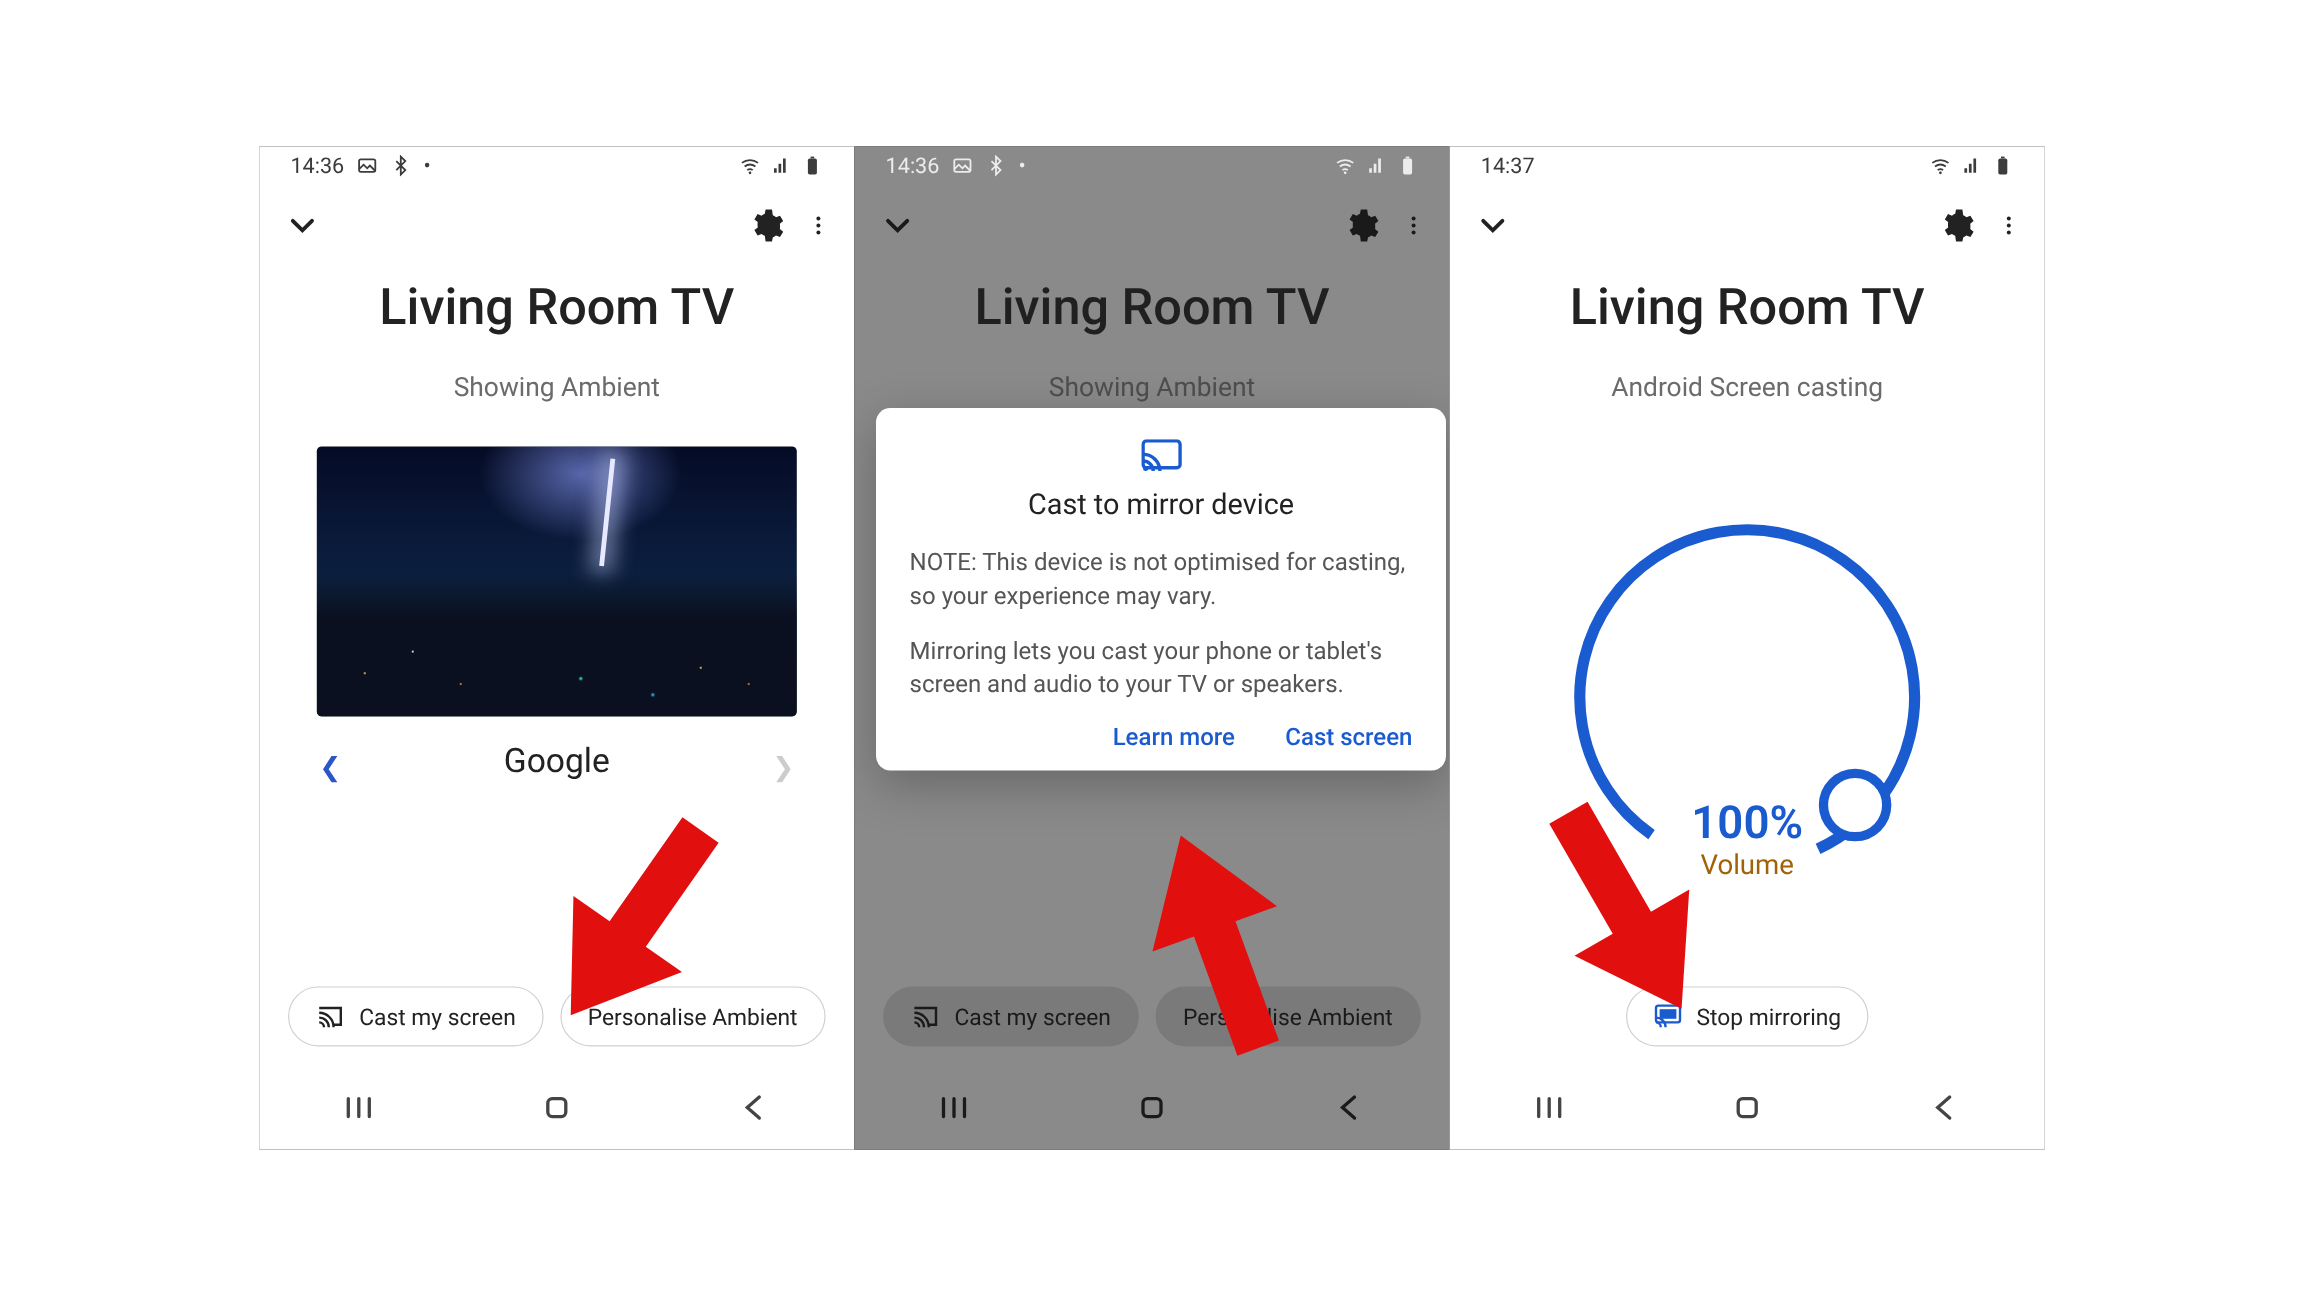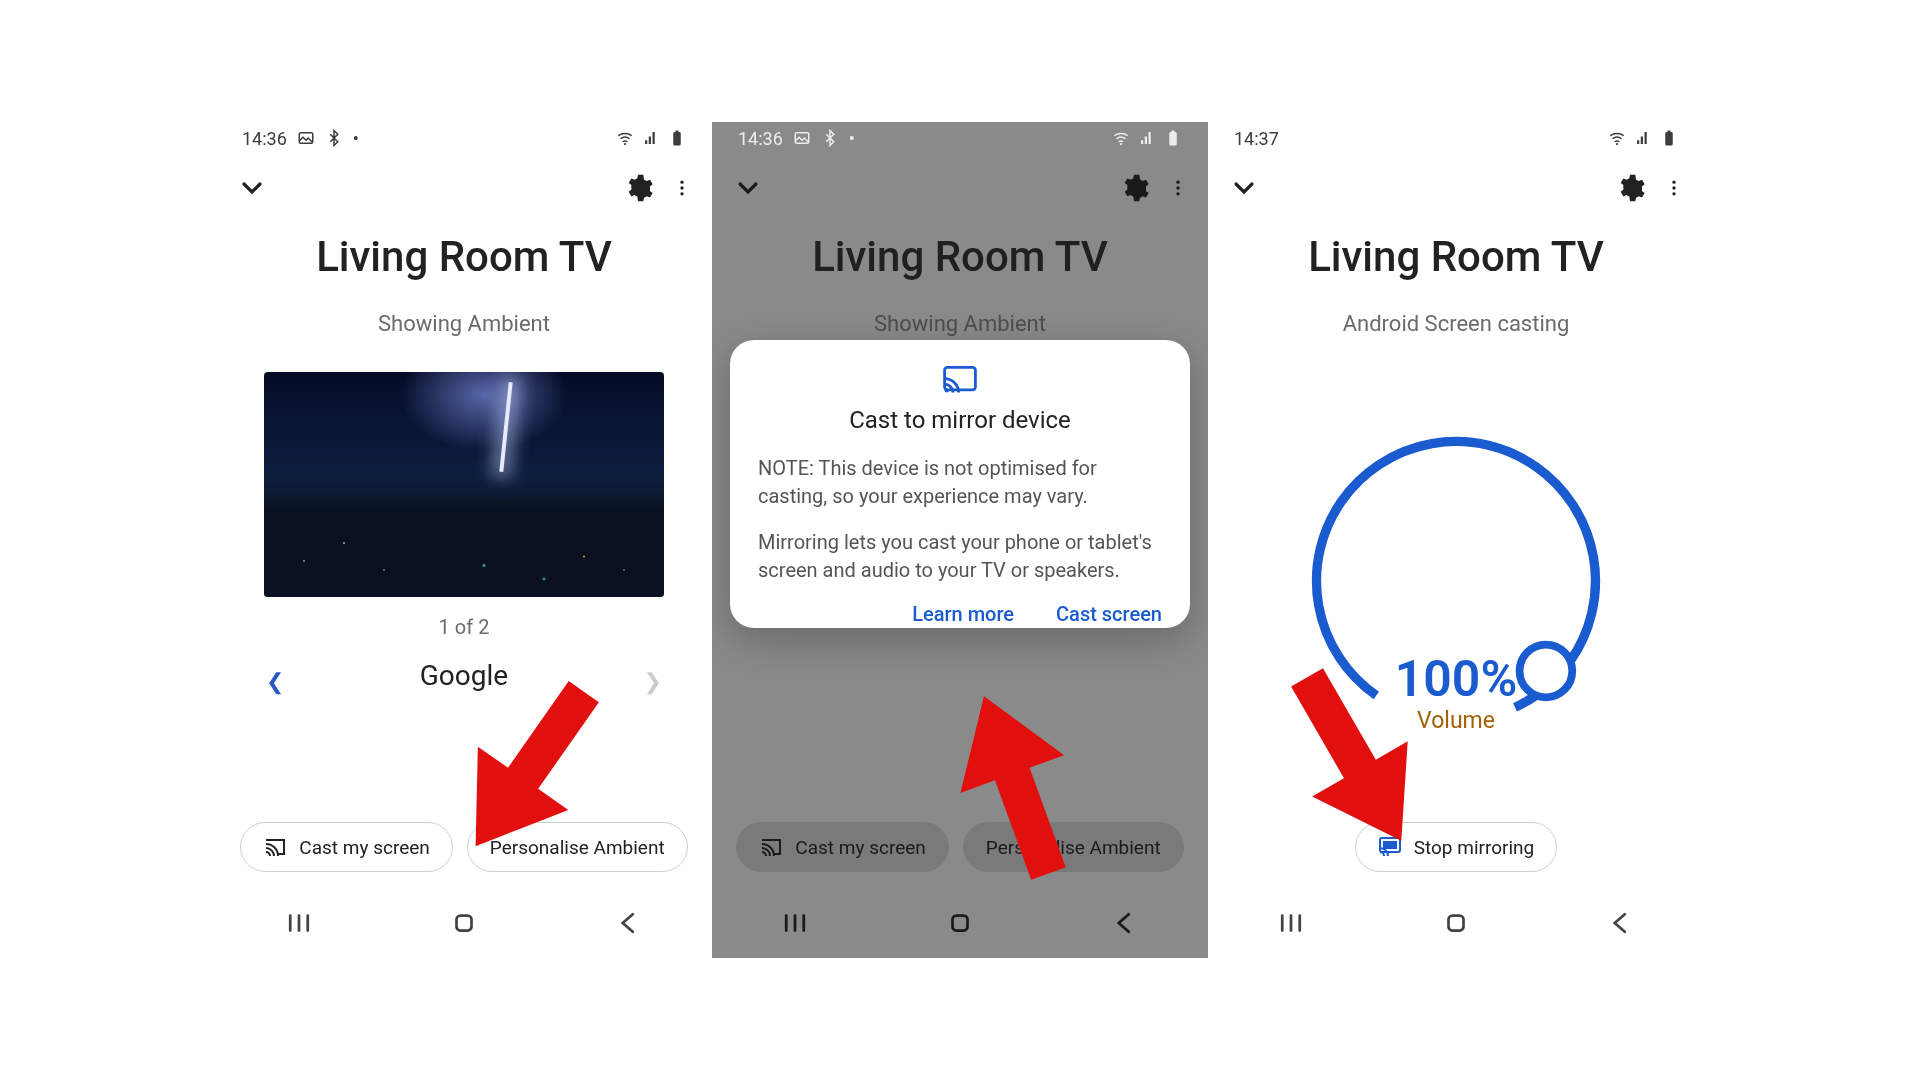--- a/index.html
+++ b/index.html
@@ -41,31 +41,31 @@
   .chips{position:absolute;bottom:86px;left:0;right:0;display:flex;justify-content:center;gap:14px}
   .chip{display:flex;align-items:center;gap:12px;padding:12px 22px;border:1px solid #d0d0d0;border-radius:30px;background:#fff;font-size:19px;color:#222}
   .dimmed .chip{background:#7a7a7a;border-color:#7a7a7a;color:#1a1a1a}
   .chip svg{width:24px;height:24px}
   
   .nav{position:absolute;bottom:0;left:0;right:0;height:66px;display:flex;align-items:center;justify-content:space-around;color:#444}
   .dimmed .nav{color:#1a1a1a}
   .nav-btn svg{width:30px;height:30px}
   
   .scrim{position:absolute;inset:32px 0 66px 0;background:rgba(0,0,0,.0)}
-  .dialog{position:absolute;left:18px;right:18px;top:218px;background:#fff;border-radius:24px;padding:26px 28px 2px;box-shadow:0 12px 40px rgba(0,0,0,.25)}
+  .dialog{position:absolute;left:18px;right:3px;top:218px;background:#fff;border-radius:12px;padding:26px 28px 16px;box-shadow:0 12px 40px rgba(0,0,0,.25)}
   .dlg-ico{display:block;margin:0 auto 12px;width:34px;height:28px}
   .dlg-title{text-align:center;font-size:24px;color:#222;margin-bottom:20px}
   .dlg-body{font-size:20px;color:#555;line-height:1.4}
   .dlg-body p{margin:0 0 18px 0}
   .dlg-actions{display:flex;justify-content:flex-end;gap:42px;margin-top:10px}
   .dlg-btn{font-size:20px;color:#1a5bd0;font-weight:500}
   
   .dial-wrap{margin:90px auto 0;width:310px;height:310px;position:relative}
   .dial-wrap svg{width:310px;height:310px}
-  .vol-pct{position:absolute;left:0;right:0;bottom:28px;text-align:center;font-size:50px;font-weight:600;color:#1a5bd0}
+  .vol-pct{position:absolute;left:0;right:0;bottom:28px;text-align:center;font-size:38px;font-weight:600;color:#1a5bd0}
   .vol-lbl{position:absolute;left:0;right:0;bottom:2px;text-align:center;font-size:23px;color:#a16207}
   
   .hdr-ico{width:32px;height:32px;color:#222}
   .dimmed .hdr-ico{color:#1a1a1a}
   
   .arrow{position:absolute;width:230px;height:230px;pointer-events:none}
   .arrow svg{width:100%;height:100%}
 </style>
 </head>
 <body>
@@ -114,21 +114,20 @@
         </svg>
     </div>
     <div class="title">Living Room TV</div>
     <div class="sub">Showing Ambient</div>
     <div class="preview">
       <div class="sky"></div>
         <div class="bolt"></div>
         <div class="city"></div>
         <div class="lights"></div>
     </div>
-    <div class="counter">1 of 2</div>
     <div class="slide-nav">
       <span class="chev-l">❮</span>
       <span class="slide-label">Google</span>
       <span class="chev-r">❯</span>
     </div>
     <div class="chips">
       <div class="chip">
         <svg viewBox="0 0 24 24">
             <path d="M3 17a4 4 0 014 4M3 13a8 8 0 018 8M3 9a12 12 0 0112 12" fill="none" stroke="#222" stroke-width="2"></path>
             <path d="M3 5h18v14h-6" fill="none" stroke="#222" stroke-width="2"></path>

